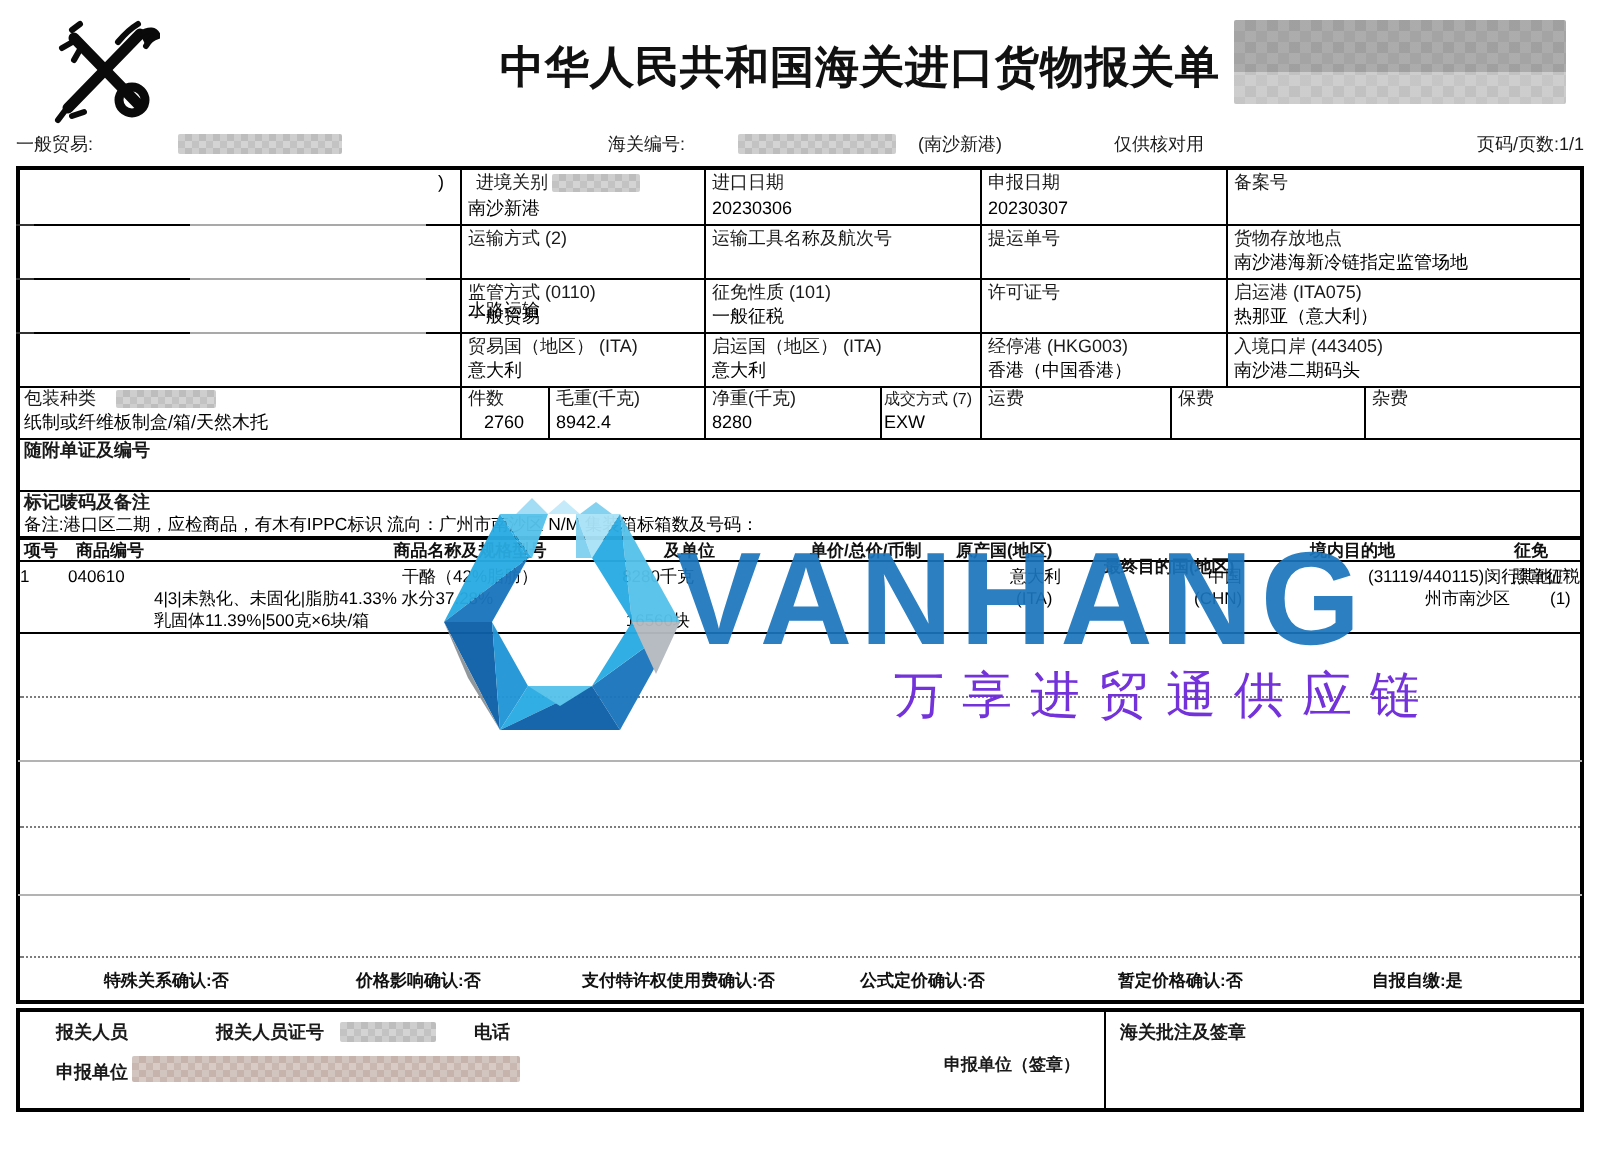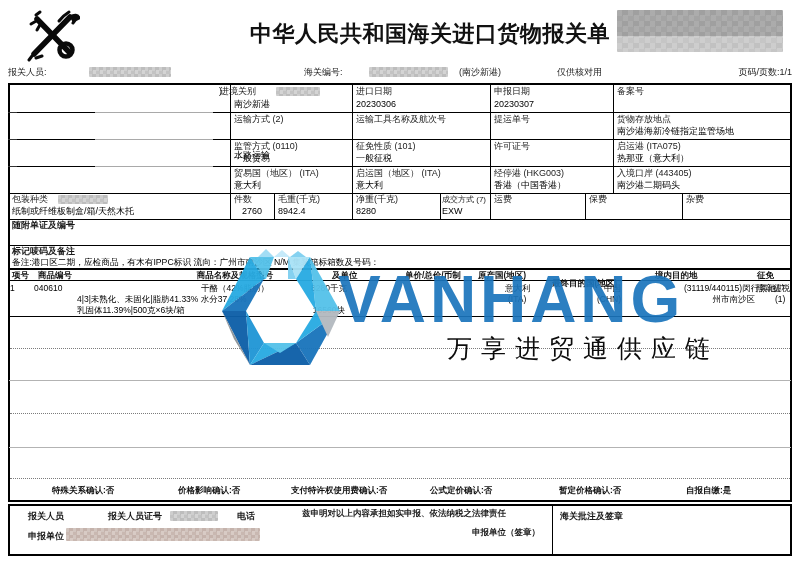--- a/index.html
+++ b/index.html
@@ -46,21 +46,21 @@
       <path d="M12 12 l-7 4 M15 15 l-4 7 M10 7 l4 -3" stroke-width="3"></path>
       <path d="M44 9 q7 -4 9 1 q-4 1 -6 5" stroke-width="3" fill="#0a0a0a"></path>
       <path d="M33 13 q5 -6 10 -9" stroke-width="3"></path>
       <path d="M6 48 l-3 4 M10 50 l6 -2" stroke-width="3"></path>
     </g>
   </svg>
 
   <div class="abs" style="left:250px;top:19px;font-size:22px;font-weight:bold;letter-spacing:0.5px;white-space:nowrap;">中华人民共和国海关进口货物报关单</div>
   <div class="blur blur-dark" style="left:617px;top:10px;width:166px;height:42px;"></div>
 
-  <div class="lbl" style="left:8px;top:67px;">报关人员:</div>
+  <div class="lbl" style="left:8px;top:67px;">一般贸易:</div>
   <div class="blur" style="left:89px;top:67px;width:82px;height:10px;"></div>
   <div class="lbl" style="left:304px;top:67px;">海关编号:</div>
   <div class="blur" style="left:369px;top:67px;width:79px;height:10px;"></div>
   <div class="lbl" style="left:459px;top:67px;">(南沙新港)</div>
   <div class="lbl" style="left:557px;top:67px;">仅供核对用</div>
   <div class="lbl" style="right:8px;top:67px;">页码/页数:1/1</div>
 
   <div class="abs" style="left:8px;top:83px;width:784px;height:419px;border:2px solid #000;box-sizing:border-box;"></div>
 
   <div class="hline" style="top:112px;"></div>
@@ -83,21 +83,21 @@
   <div class="vline" style="left:682px;top:193px;height:26px;"></div>
 
   <div class="grayline" style="left:95px;top:112px;width:118px;"></div>
   <div class="grayline" style="left:95px;top:139px;width:118px;"></div>
   <div class="grayline" style="left:95px;top:166px;width:118px;"></div>
   <div class="tick" style="top:112px;"></div>
   <div class="tick" style="top:139px;"></div>
   <div class="tick" style="top:166px;"></div>
   <div class="val" style="left:219px;top:86px;">)</div>
 
-  <div class="lbl" style="left:220px;top:86px;">进境关别</div>
+  <div class="lbl" style="left:238px;top:86px;">进境关别</div>
   <div class="blur" style="left:276px;top:87px;width:44px;height:9px;"></div>
   <div class="val" style="left:234px;top:99px;">南沙新港</div>
   <div class="lbl" style="left:356px;top:86px;">进口日期</div>
   <div class="val" style="left:356px;top:99px;">20230306</div>
   <div class="lbl" style="left:494px;top:86px;">申报日期</div>
   <div class="val" style="left:494px;top:99px;">20230307</div>
   <div class="lbl" style="left:617px;top:86px;">备案号</div>
 
   <div class="lbl" style="left:234px;top:114px;">运输方式 (2)</div>
   <div class="val" style="left:234px;top:126px;margin-top:24px;">水路运输</div>
@@ -182,21 +182,20 @@
   <div class="conf" style="left:559px;top:485px;">暂定价格确认:否</div>
   <div class="conf" style="left:686px;top:485px;">自报自缴:是</div>
 
   <div class="abs" style="left:8px;top:504px;width:784px;height:52px;border:2px solid #000;box-sizing:border-box;"></div>
   <div class="vline" style="left:552px;top:505px;height:50px;"></div>
 
   <div class="lbl sec" style="left:28px;top:511px;">报关人员</div>
   <div class="lbl sec" style="left:108px;top:511px;">报关人员证号</div>
   <div class="blur" style="left:170px;top:511px;width:48px;height:10px;"></div>
   <div class="lbl sec" style="left:237px;top:511px;">电话</div>
-  <div class="lbl sec" style="left:302px;top:508px;font-size:8.5px;">兹申明对以上内容承担如实申报、依法纳税之法律责任</div>
   <div class="lbl sec" style="left:440px;top:527px;width:100px;text-align:right;font-size:8.5px;">申报单位（签章）</div>
   <div class="lbl sec" style="left:28px;top:531px;">申报单位</div>
   <div class="blur blur-warm" style="left:66px;top:528px;width:194px;height:13px;"></div>
   <div class="lbl sec" style="left:560px;top:511px;">海关批注及签章</div>
 
   <svg class="abs" style="left:220px;top:249px;opacity:.96;" width="122" height="120" viewBox="0 0 122 120">
     <g stroke="none">
 
       <polygon points="38,8 46,0 54,8" fill="#9fdcf5"></polygon>
       <polygon points="54,8 62,1 70,8" fill="#c3eafa"></polygon>
@@ -221,15 +220,15 @@
       <polygon points="120,62 90,116 76,94" fill="#1b75bc"></polygon>
       <polygon points="120,62 76,94 96,62" fill="#29abe2"></polygon>
       <polygon points="120,62 108,88 96,62" fill="#b4bac0"></polygon>
 
       <polygon points="30,116 44,94 76,94" fill="#29abe2"></polygon>
       <polygon points="30,116 76,94 90,116" fill="#0e5fa8"></polygon>
       <polygon points="44,94 60,104 76,94" fill="#56c2ea"></polygon>
     </g>
   </svg>
   <div id="wm-brand" style="color:#1b75bc;">VANHANG</div>
-  <div id="wm-slogan" style="color:#000000;">万享进贸通供应链</div>
+  <div id="wm-slogan" style="color:#6d28d9;">万享进贸通供应链</div>
 
 </div>
 
 </body></html>

